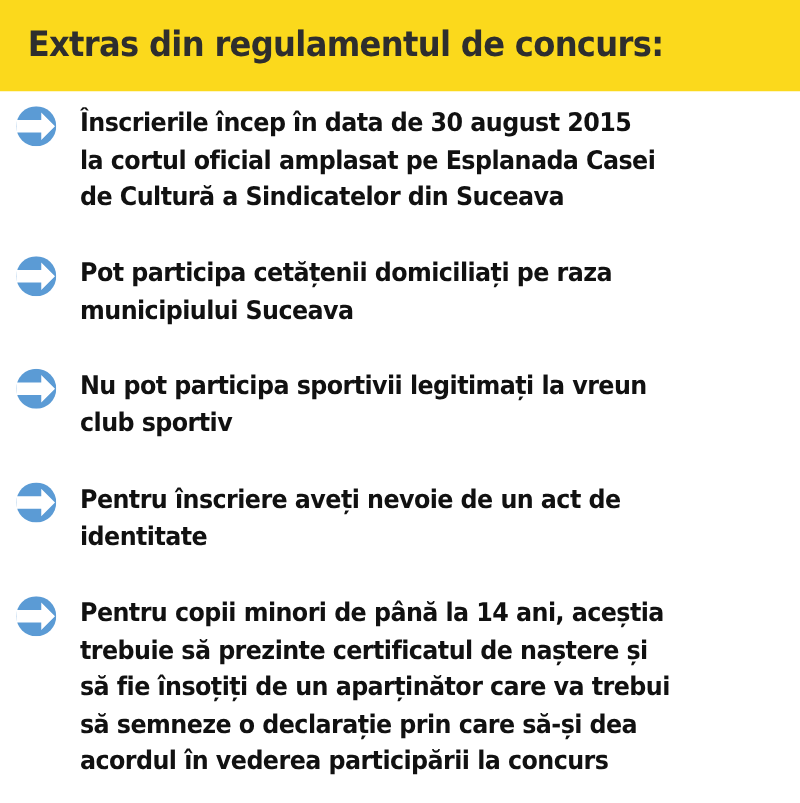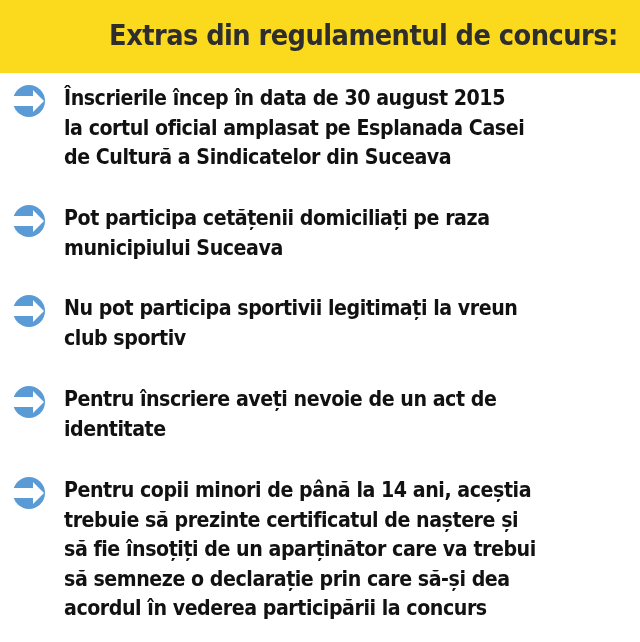--- a/index.html
+++ b/index.html
@@ -15,21 +15,21 @@
       font-family: "DejaVu Sans", sans-serif;
     }
     .header {
       position: absolute;
       left: 0; top: 0;
       width: 640px;
       height: 73px;
       background: #fbd91c;
       display: flex;
       align-items: center;
-      justify-content: flex-end;
+      justify-content: flex-start;
     }
     .header-title {
       font-family: "DejaVu Sans", sans-serif;
       font-weight: bold;
       font-size: 28px;
       color: #2e2e2e;
       letter-spacing: -0.6px;
       transform: scaleX(0.92);
       white-space: nowrap;
       margin-top: -2px;

